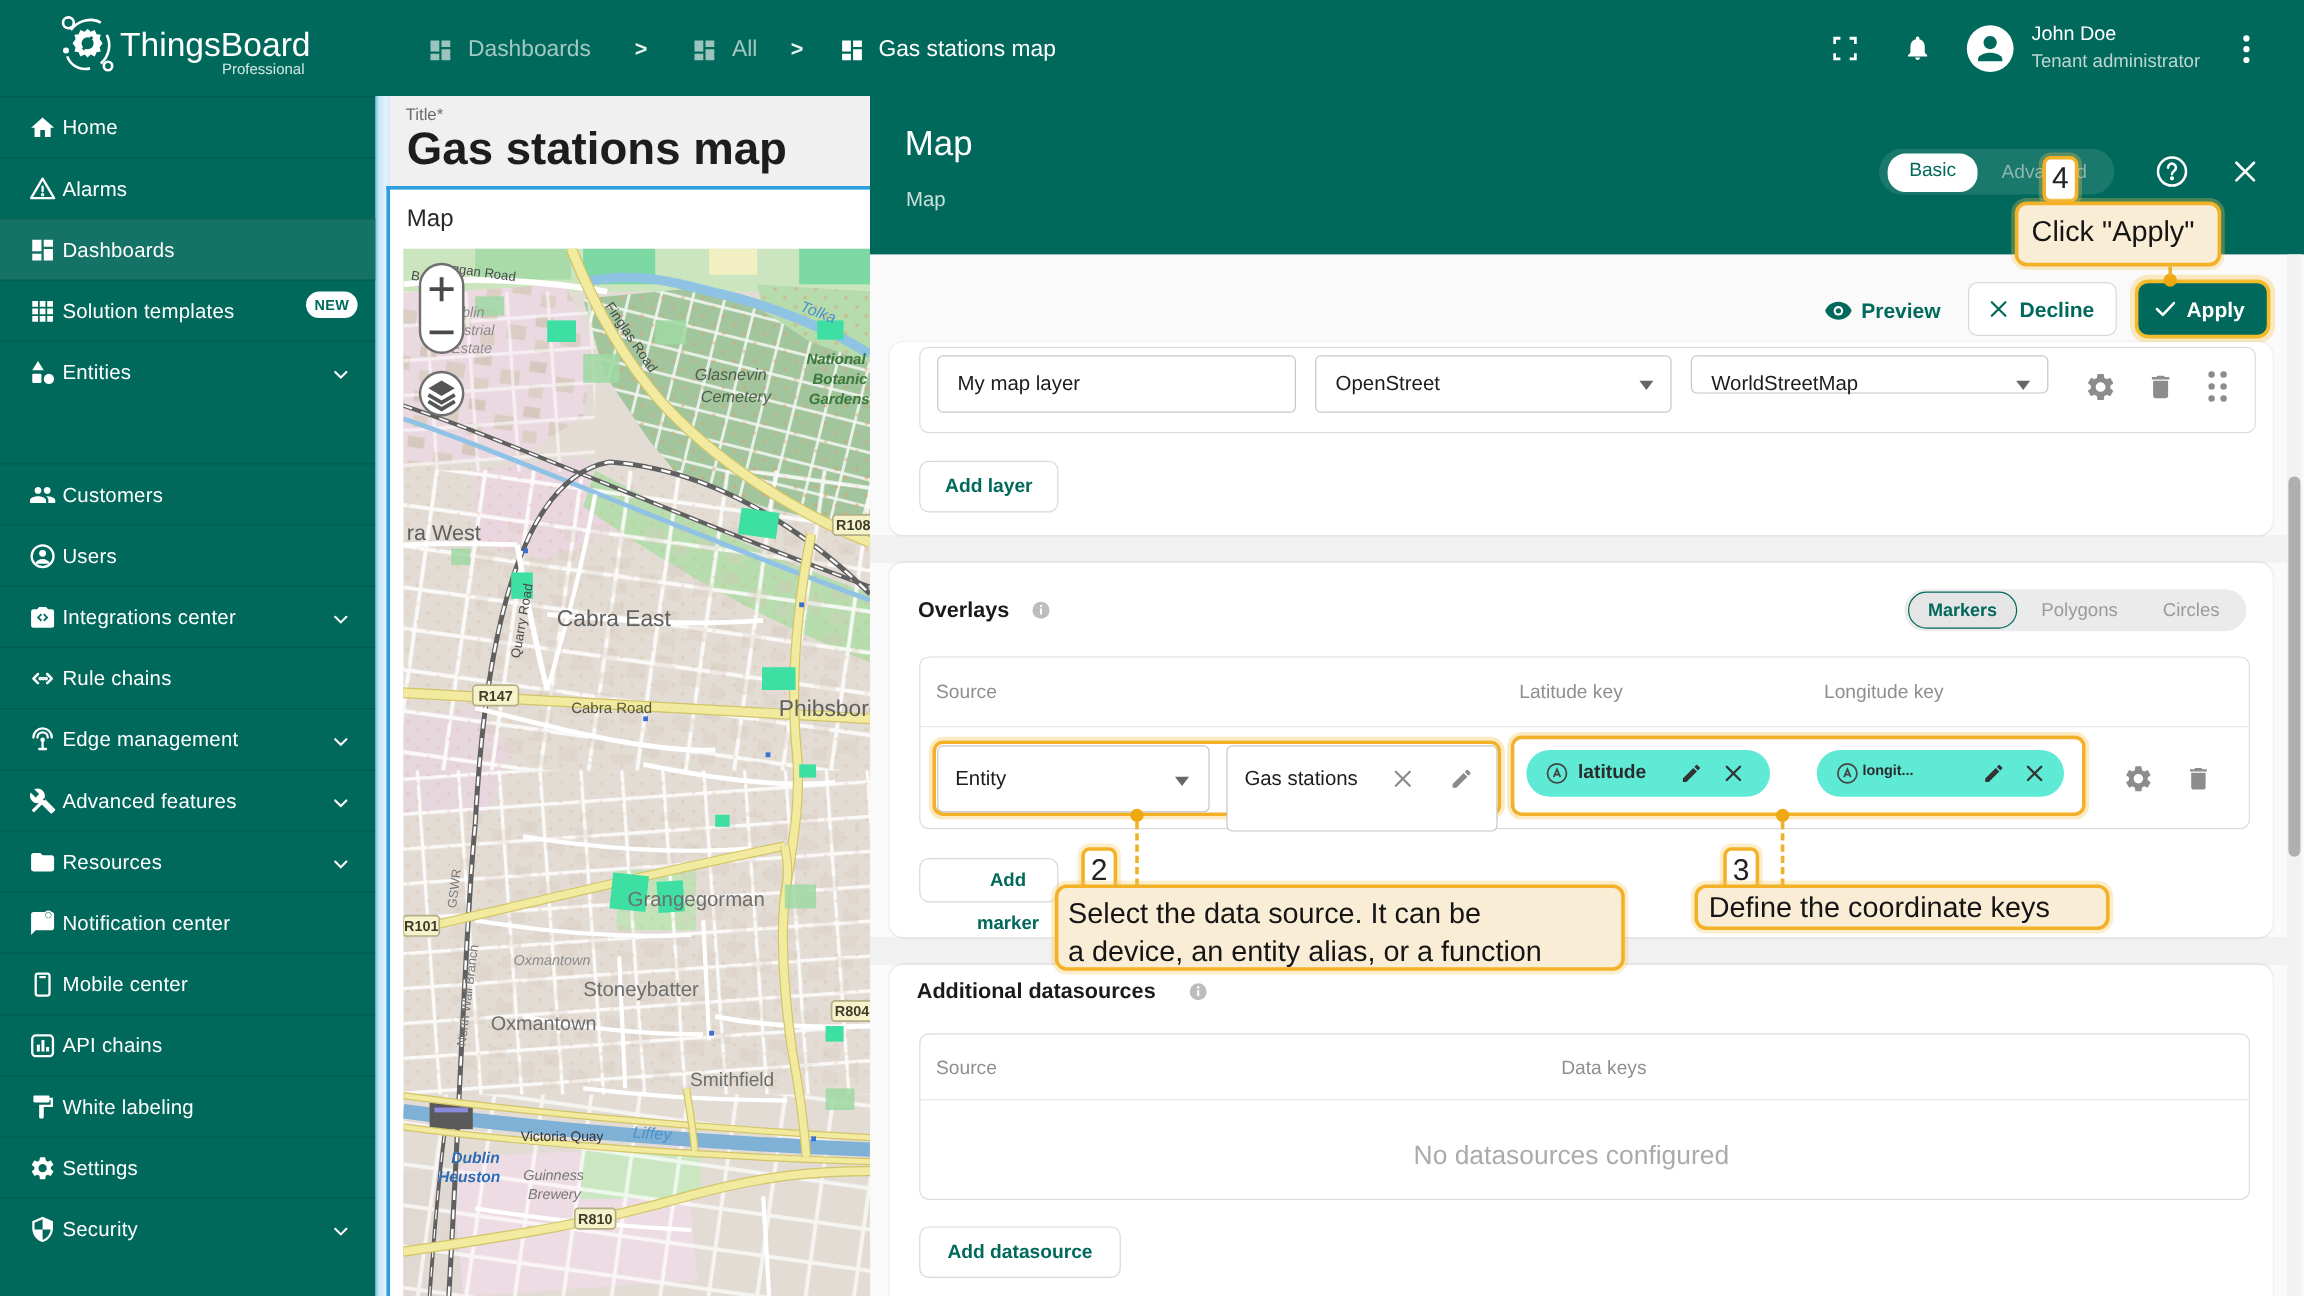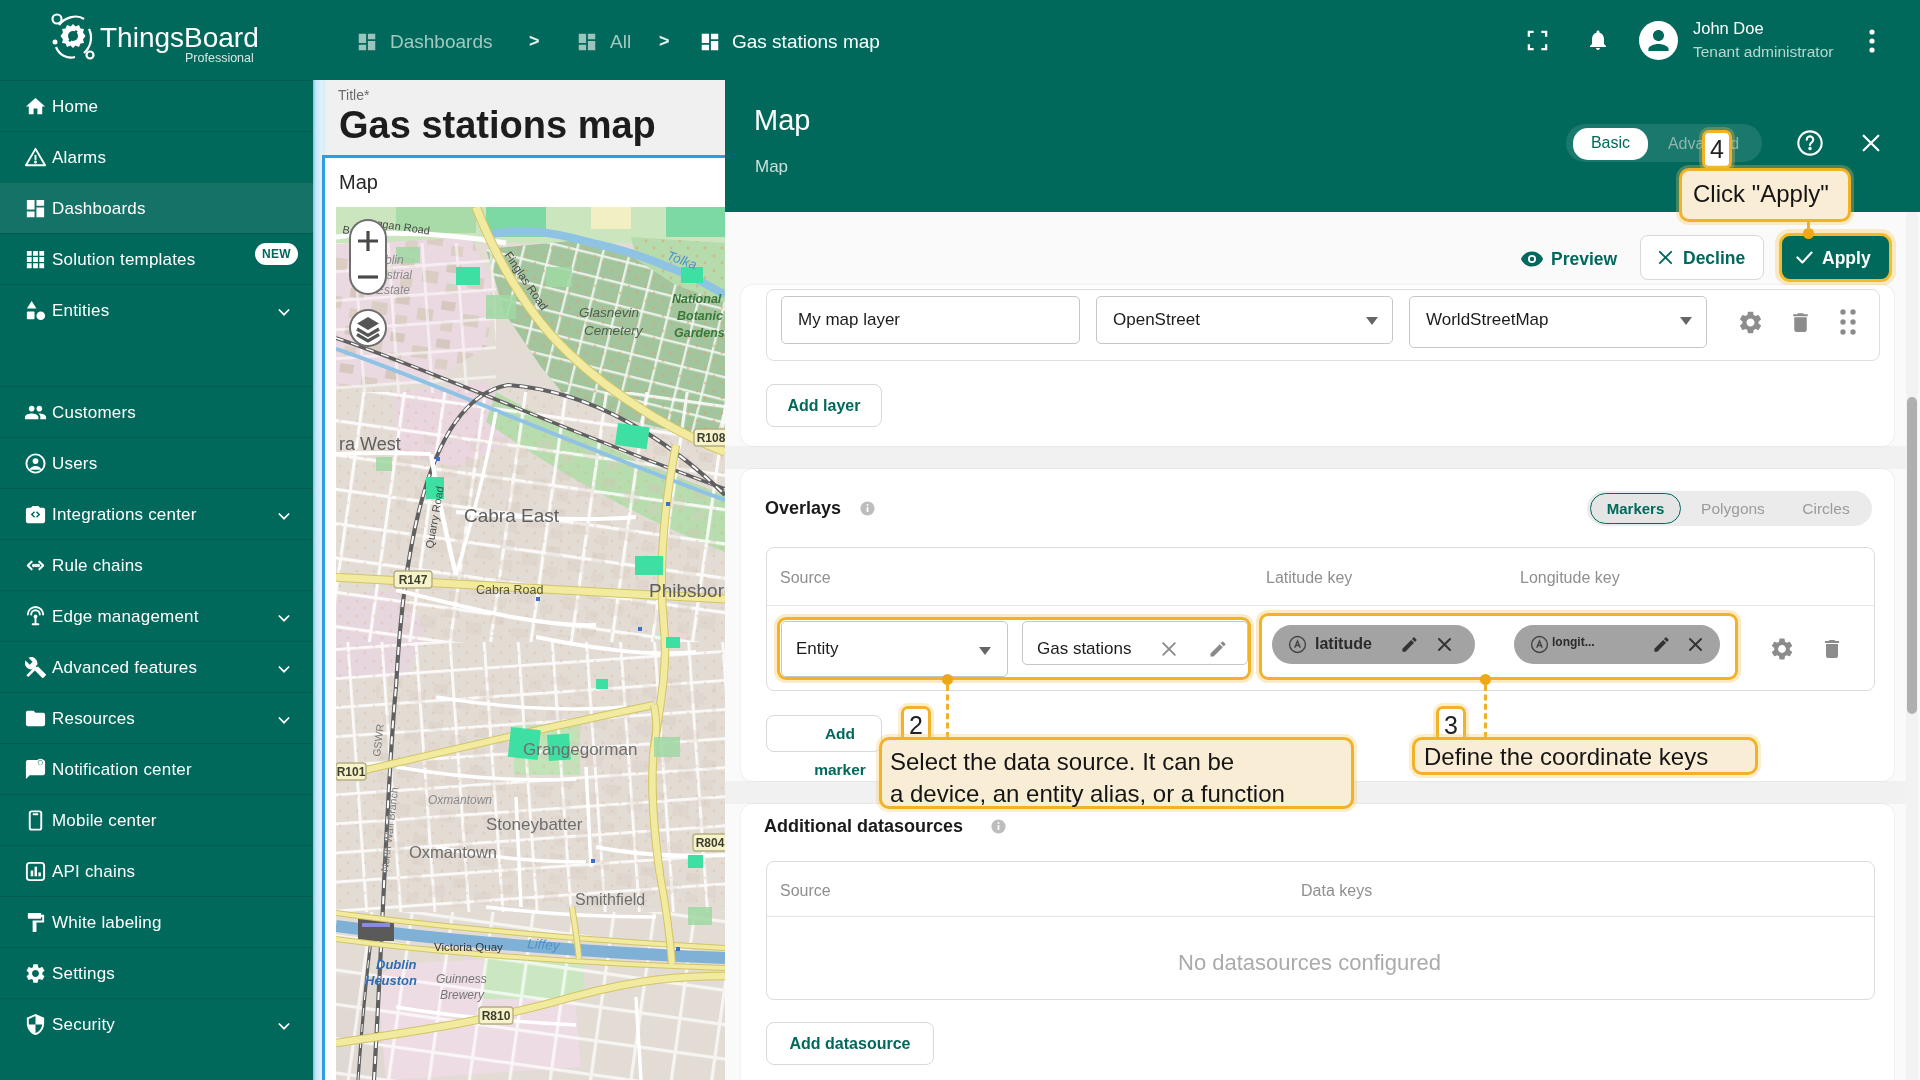--- a/index.html
+++ b/index.html
@@ -14,21 +14,21 @@
 .newpill { position:absolute; left:255px; top:9px; width:43px; height:22px; background:#fff; border-radius:11px; color:#00695C; font-size:12px; font-weight:bold; text-align:center; line-height:22px; letter-spacing:0.3px; }
 #strip { position:absolute; left:313px; top:80px; width:12px; height:1000px; background:linear-gradient(90deg,#7FC4E8 0px,#C8E8F8 3px,#E2F2FB 9px,#CFEAF9 12px); }
 #titleblock { position:absolute; left:325px; top:80px; width:400px; height:75px; background:#F0F0F0; }
 #widget { position:absolute; left:322px; top:155px; width:403px; height:925px; background:#fff; border-left:3px solid #2D9FE0; border-top:3px solid #2D9FE0; }
 #panel { position:absolute; left:725px; top:80px; width:1195px; height:1000px; background:#FAFAFA; }
 #panelheader { position:absolute; left:0; top:0; width:1195px; height:132px; background:#00695C; }
 .card { position:absolute; left:16px; width:1153px; background:#fff; border-radius:12px; box-shadow:0 0 2px rgba(0,0,0,0.12); }
 .tbl { position:absolute; border:1px solid #DCDCDC; border-radius:8px; background:#fff; }
 .obtn { position:absolute; border:1px solid #D9D9D9; border-radius:8px; background:#fff; color:#00695C; font-weight:bold; font-size:16px; text-align:center; }
 .field { position:absolute; border:1px solid #C6C6C6; border-radius:5px; background:#fff; font-size:17px; color:#1c1c1c; }
-.chip { position:absolute; height:39px; background:#a3a3a3; border-radius:20px; }
+.chip { position:absolute; height:39px; background:#5eead4; border-radius:20px; }
 .obox { position:absolute; border:3px solid #F2B127; border-radius:9px; box-shadow:0 0 0 3px rgba(244,196,82,0.35); }
 .tt { z-index:6; position:absolute; background:#FAEDD6; border:3px solid #F2B127; border-radius:10px; box-shadow:0 0 0 3px rgba(244,196,82,0.30); color:#151515; }
 .numbox { z-index:6; position:absolute; width:30px; height:39px; background:#fff; border:3px solid #F2B127; border-radius:7px; box-shadow:0 0 0 3px rgba(244,196,82,0.30); font-size:25px; color:#222; text-align:center; line-height:33px; }
 .dash { z-index:6; position:absolute; width:0; border-left:3px dashed #EFB02A; }
 .dot { z-index:6; position:absolute; width:11px; height:11px; border-radius:6px; background:#EFA712; }
 .ghdr { color:#8F8F8F; font-size:16px; position:absolute; }
 </style>
 </head>
 <body>
 <div id="topbar">
@@ -457,21 +457,21 @@
       </svg>
     <div class="abs" style="left:1097px;top:168px;font-size:17.5px;font-weight:bold;color:#fff;">Apply</div>
     <div class="dot" style="left:1078px;top:148px;"></div>
 
     <div class="card" style="top:205px;height:161px;">
       <div class="abs" style="left:25px;top:4px;width:1114px;height:72px;border:1px solid #DFDFDF;border-radius:8px;"></div>
       <div class="field" style="left:40px;top:11px;width:299px;height:48px;line-height:46px;padding-left:16px;">My map layer</div>
       <div class="field" style="left:355px;top:11px;width:297px;height:48px;line-height:46px;padding-left:16px;">OpenStreet<svg class="abs" style="right:14px;top:20px;" width="12" height="8" viewBox="0 0 12 8" fill="#666">
             <path d="M0 0 L12 0 L6 8 Z"></path>
           </svg></div>
-      <div class="field" style="left:668px;top:11px;width:298px;height:52px;line-height:46px;padding-left:16px;">WorldStreetMap<svg class="abs" style="right:14px;top:20px;" width="12" height="8" viewBox="0 0 12 8" fill="#666">
+      <div class="field" style="left:668px;top:11px;width:298px;height:32px;line-height:46px;padding-left:16px;">WorldStreetMap<svg class="abs" style="right:14px;top:20px;" width="12" height="8" viewBox="0 0 12 8" fill="#666">
             <path d="M0 0 L12 0 L6 8 Z"></path>
           </svg></div>
       <svg class="abs" style="left:996px;top:24px;" width="27" height="27" viewBox="0 0 24 24" fill="#8C8C8C">
           <path d="M19.14 12.94c.04-.3.06-.61.06-.94 0-.32-.02-.64-.07-.94l2.03-1.58c.18-.14.23-.41.12-.61l-1.92-3.32c-.12-.22-.37-.29-.59-.22l-2.39.96c-.5-.38-1.03-.7-1.62-.94l-.36-2.54c-.04-.24-.24-.41-.48-.41h-3.84c-.24 0-.43.17-.47.41l-.36 2.54c-.59.24-1.13.57-1.62.94l-2.39-.96c-.22-.08-.47 0-.59.22L2.74 8.87c-.12.21-.08.47.12.61l2.03 1.58c-.05.3-.09.63-.09.94s.02.64.07.94l-2.03 1.58c-.18.14-.23.41-.12.61l1.92 3.32c.12.22.37.29.59.22l2.39-.96c.5.38 1.03.7 1.62.94l.36 2.54c.05.24.24.41.48.41h3.84c.24 0 .44-.17.47-.41l.36-2.54c.59-.24 1.13-.56 1.62-.94l2.39.96c.22.08.47 0 .59-.22l1.92-3.32c.12-.22.07-.47-.12-.61l-2.01-1.58zM12 15.6c-1.98 0-3.6-1.62-3.6-3.6s1.62-3.6 3.6-3.6 3.6 1.62 3.6 3.6-1.62 3.6-3.6 3.6z"></path>
         </svg>
       <svg class="abs" style="left:1047px;top:24px;" width="25" height="27" viewBox="0 0 24 24" fill="#8C8C8C">
           <path d="M6 19c0 1.1.9 2 2 2h8c1.1 0 2-.9 2-2V7H6v12zM19 4h-3.5l-1-1h-5l-1 1H5v2h14V4z"></path>
         </svg>
       <svg class="abs" style="left:1096px;top:23px;" width="22" height="28" viewBox="0 0 22 28" fill="#8C8C8C">
           <circle cx="6" cy="4" r="2.7"></circle>
@@ -497,21 +497,21 @@
       <div class="abs" style="left:1055px;top:31px;width:60px;text-align:center;font-size:15.5px;color:#9B9B9B;">Circles</div>
       <div class="tbl" style="left:25px;top:78px;width:1109px;height:144px;"></div>
       <div class="ghdr" style="left:39px;top:100px;">Source</div>
       <div class="ghdr" style="left:525px;top:100px;">Latitude key</div>
       <div class="ghdr" style="left:779px;top:100px;">Longitude key</div>
       <div class="abs" style="left:26px;top:136px;width:1107px;height:1px;background:#E6E6E6;"></div>
       <div class="obox" style="left:36px;top:148px;width:474px;height:63px;"></div>
       <div class="field" style="left:40px;top:152px;width:227px;height:56px;line-height:54px;padding-left:14px;">Entity<svg class="abs" style="right:16px;top:25px;" width="12" height="8" viewBox="0 0 12 8" fill="#666">
             <path d="M0 0 L12 0 L6 8 Z"></path>
           </svg></div>
-      <div class="field" style="left:281px;top:152px;width:226px;height:44px;line-height:54px;padding-left:14px;"><span style="display:inline-block;overflow:hidden;width:118px;white-space:nowrap;vertical-align:top;">Gas stations</span>
+      <div class="field" style="left:281px;top:152px;width:226px;height:72px;line-height:54px;padding-left:14px;"><span style="display:inline-block;overflow:hidden;width:118px;white-space:nowrap;vertical-align:top;">Gas stations</span>
         <svg class="abs" style="left:136px;top:17px;" width="20" height="20" viewBox="0 0 24 24" fill="none" stroke="#8A8A8A" stroke-width="2.2">
             <path d="M5 5 L19 19 M19 5 L5 19" stroke-linecap="round"></path>
           </svg>
         <svg class="abs" style="left:185px;top:17px;" width="20" height="20" viewBox="0 0 24 24" fill="#8A8A8A">
             <path d="M3 17.25V21h3.75L17.81 9.94l-3.75-3.75L3 17.25zM20.71 7.04c.39-.39.39-1.02 0-1.41l-2.34-2.34a.9959.9959 0 0 0-1.41 0l-1.83 1.83 3.75 3.75 1.83-1.83z"></path>
           </svg>
       </div>
       <div class="obox" style="left:518px;top:144px;width:479px;height:67px;"></div>
       <div class="chip" style="left:531px;top:156px;width:203px;">
         <svg class="abs" style="left:16px;top:10px;" width="19" height="19" viewBox="0 0 24 24" fill="none" stroke="#444" stroke-width="1.8">

